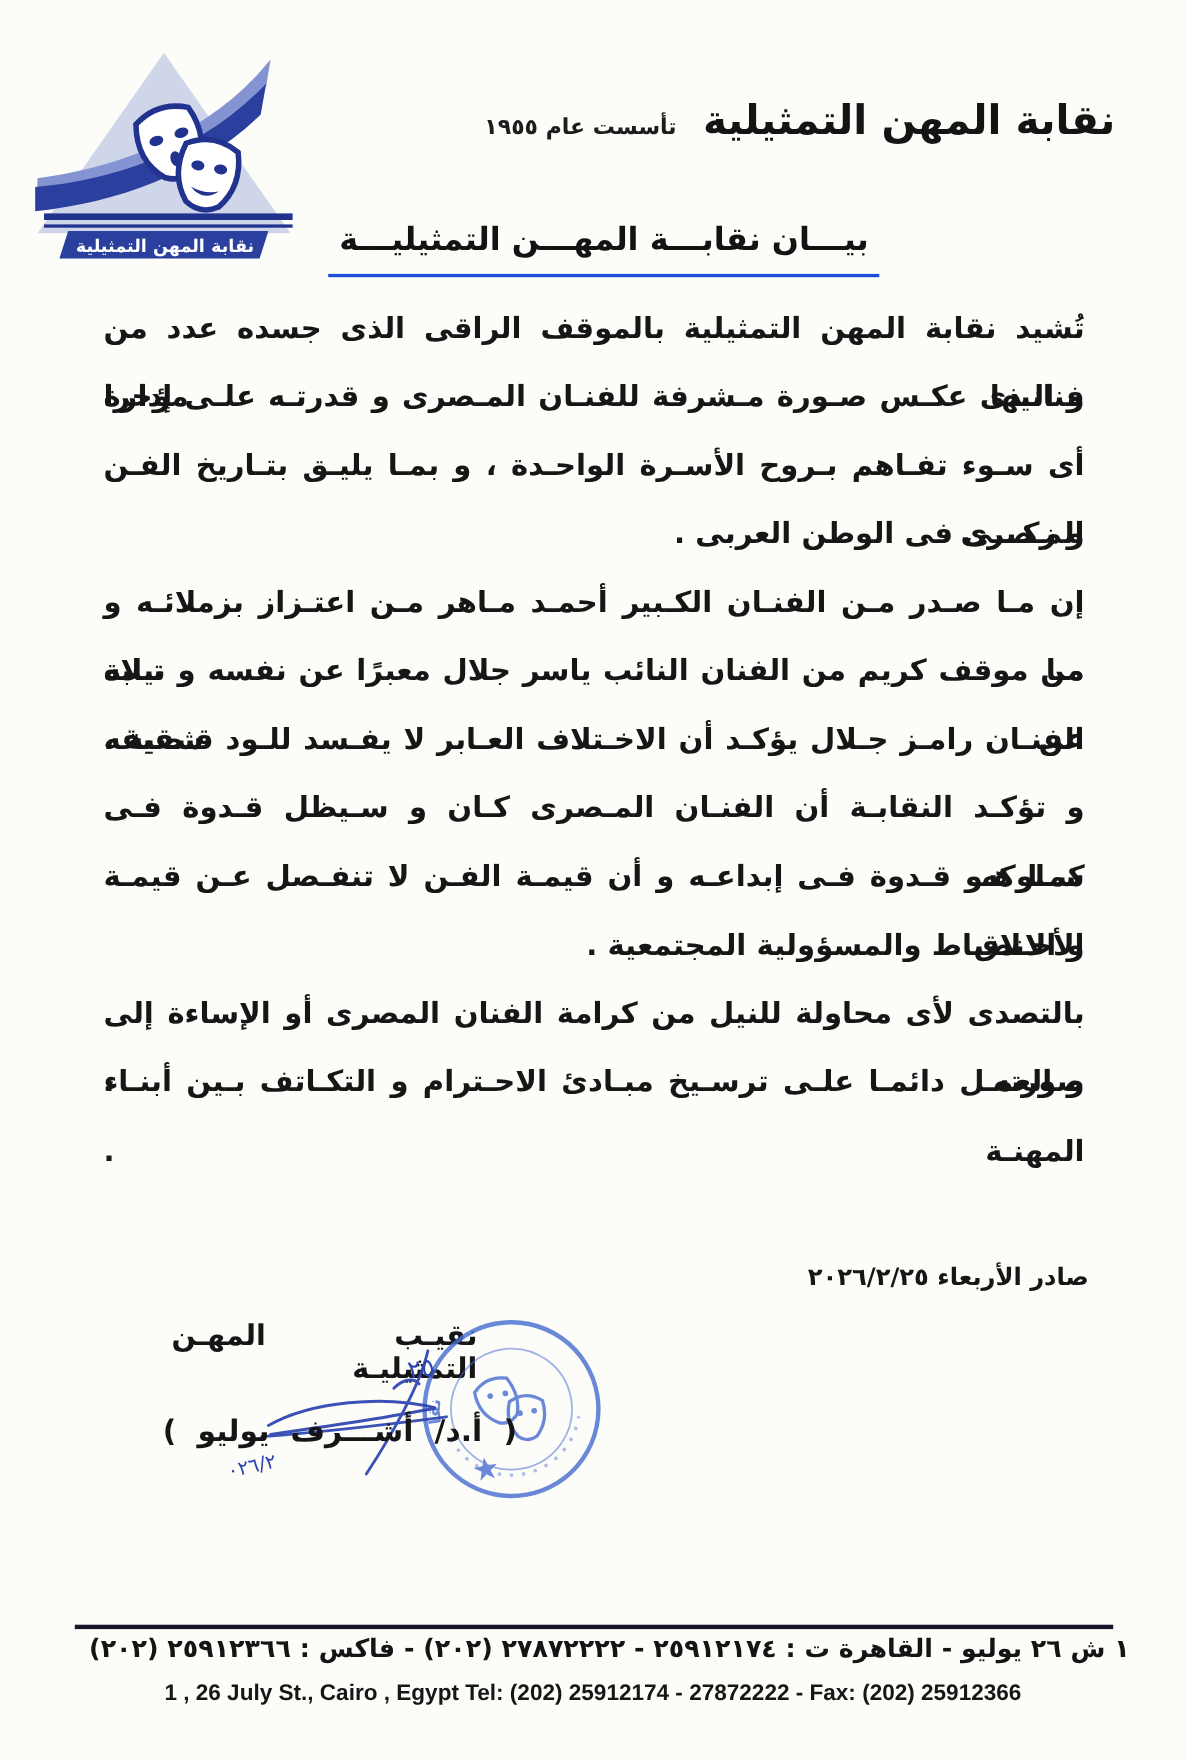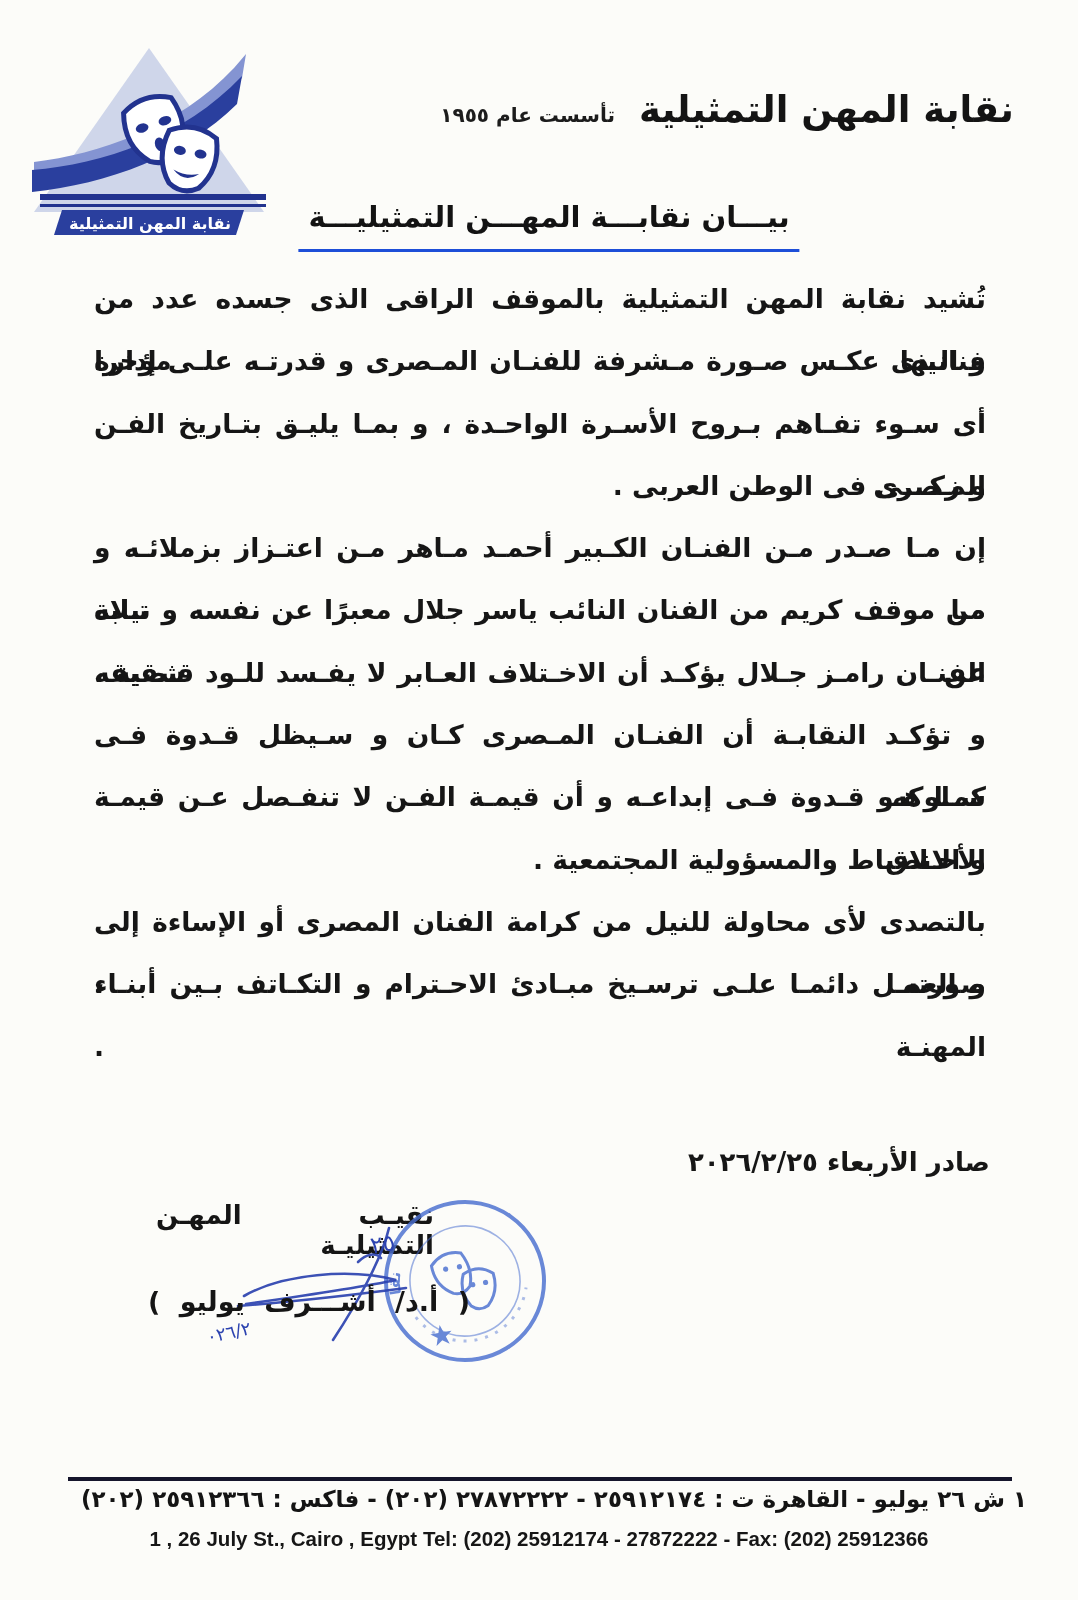--- a/index.html
+++ b/index.html
@@ -15,21 +15,21 @@
 
   
   .doc-title { position:absolute; top:200px; left:50%; transform:translateX(-48%); font-size:29px; font-weight:bold; padding:0 10px 15px 10px; border-bottom:3px solid #1d4ed8; white-space:nowrap; color:#131313; }
 
   
   .body-text { position:absolute; top:268px; left:94px; right:92px; direction:rtl; }
   .line { font-size:26.5px; font-weight:bold; line-height:62.3px; height:62.3px; text-align:justify; color:#161616; white-space:normal; }
   .line.full { text-align-last:justify; }
   .line.end { text-align:right; text-align-last:right; }
 
-  .date-line { position:absolute; top:1142px; right:88px; font-size:26px; font-weight:bold; direction:rtl; line-height:40px; color:#161616; }
+  .date-line { position:absolute; top:1142px; right:88px; font-size:22px; font-weight:bold; direction:rtl; line-height:40px; color:#161616; }
 
   
   .sig-role { position:absolute; top:1200px; left:156px; width:278px; font-size:26px; font-weight:bold; direction:rtl; text-align:justify; text-align-last:justify; color:#151515; }
   .sig-name { position:absolute; top:1286px; left:148px; width:322px; font-size:27px; font-weight:bold; direction:rtl; text-align:justify; text-align-last:justify; color:#151515; z-index:5; }
   .sig-scribble { position:absolute; left:208px; top:1222px; width:300px; height:125px; z-index:4; }
   .stamp { position:absolute; left:378px; top:1194px; width:174px; height:174px; z-index:3; opacity:.82; }
 
   
   .footer-rule { position:absolute; left:68px; top:1477px; width:944px; height:4px; background:#15152c; }
   .footer-ar { position:absolute; top:1486px; left:15px; width:100%; text-align:center; direction:rtl; font-size:23px; font-weight:bold; color:#141414; }

